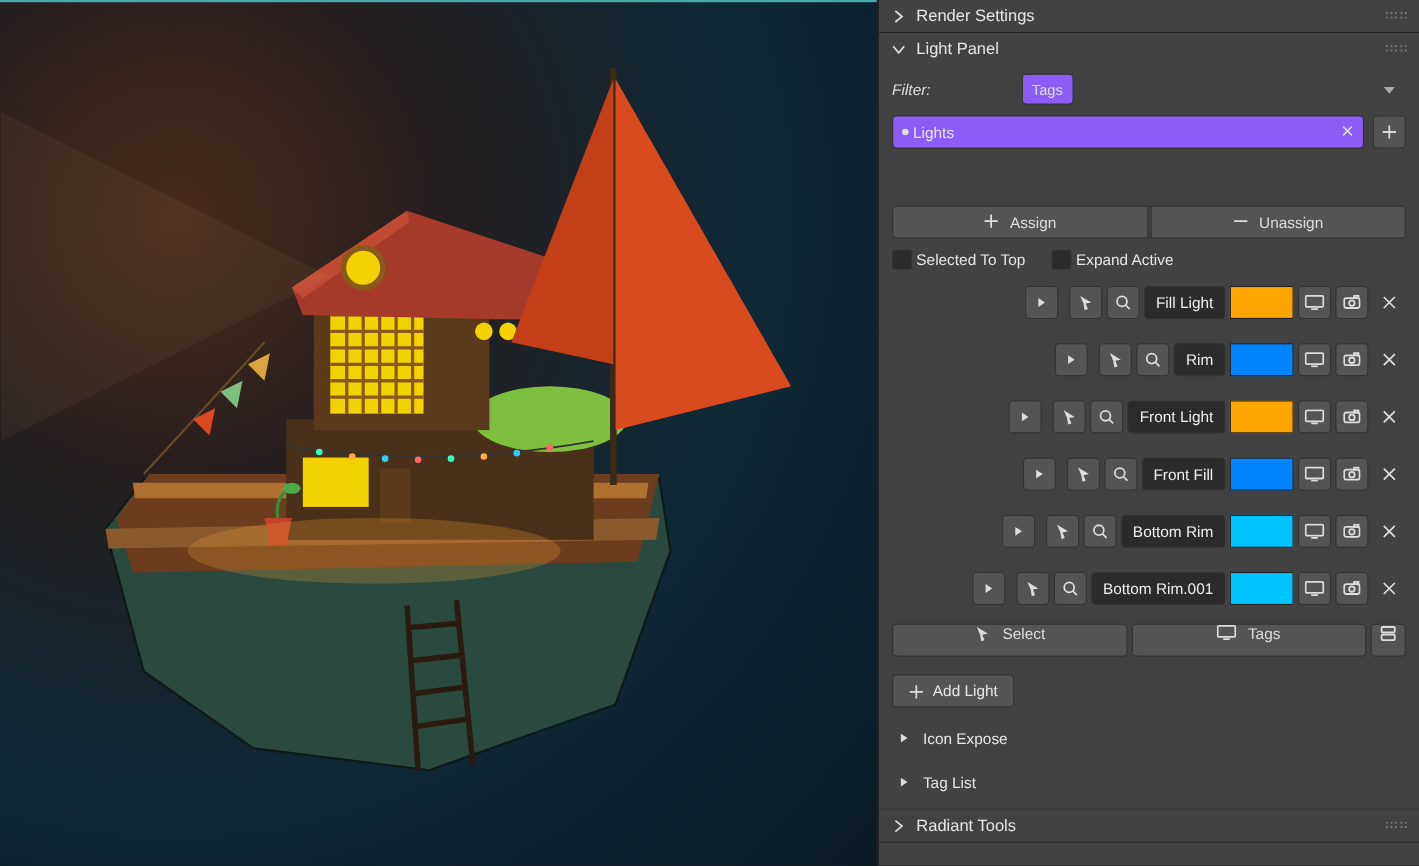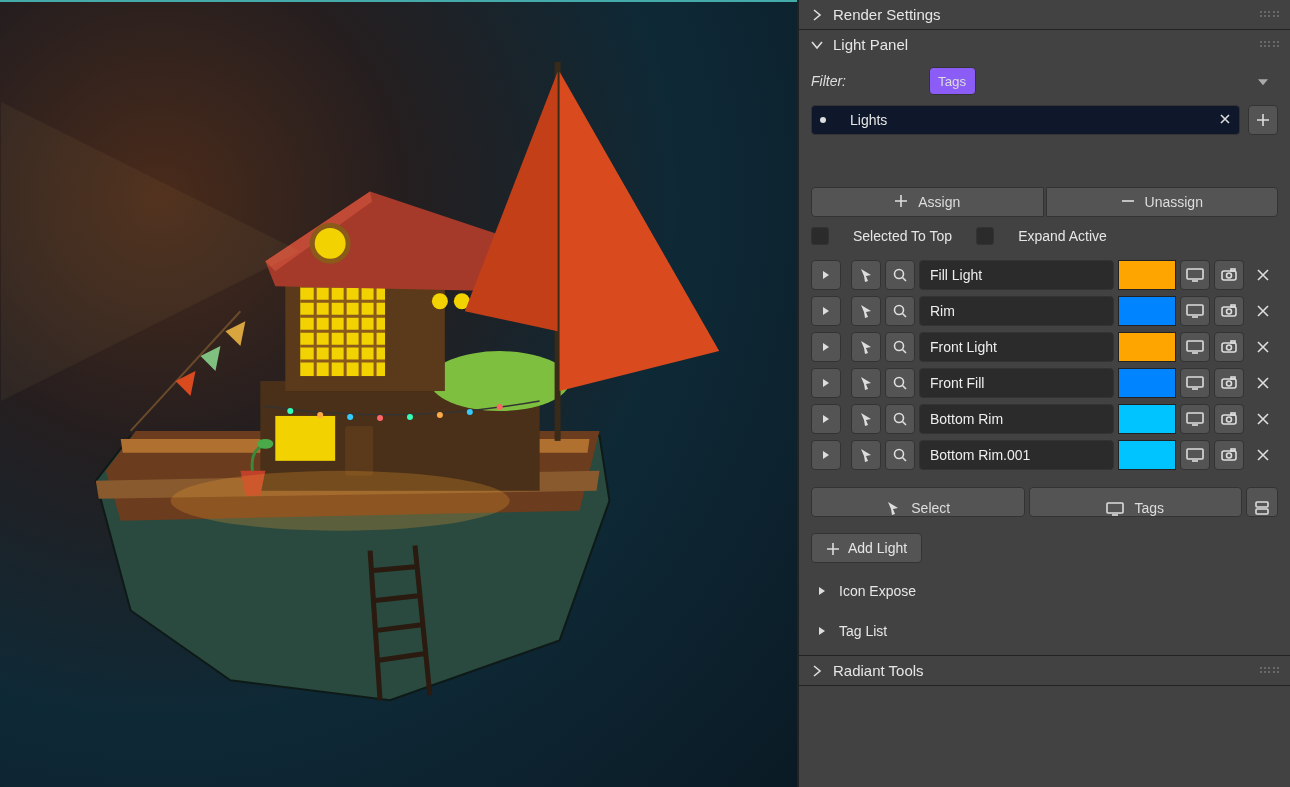--- a/index.html
+++ b/index.html
@@ -60,44 +60,44 @@
     border-radius: 4px; padding: 4px 8px; height: 28px;
     appearance: none;
   }
   .select-wrap { position: relative; flex: 1; }
   .select-wrap::after {
     content: ""; position: absolute; right: 10px; top: 50%; transform: translateY(-30%);
     border-left: 5px solid transparent; border-right: 5px solid transparent;
     border-top: 6px solid #aaa; pointer-events: none;
   }
   .tag-chip {
-    display: flex; align-items: center; gap: 24px;
-    background: #0f172a; border: 1px solid #333; border-radius: 4px;
+    display: flex; align-items: center; gap: 4px;
+    background: #8b5cf6; border: 1px solid #333; border-radius: 4px;
     padding: 4px 8px; flex: 1; height: 30px;
   }
   .dot { width: 6px; height: 6px; border-radius: 50%; background: #ddd; }
   .chip-x { margin-left: auto; cursor: pointer; color: #ccc; }
   .plus-btn {
     width: 30px; height: 30px; background: #545454; border: 1px solid #333;
     border-radius: 4px; display: flex; align-items: center; justify-content: center;
     cursor: pointer; color: #ddd; font-size: 18px;
   }
   .assign-row { display: flex; gap: 2px; height: 30px; margin-top: 42px; }
   .assign-row .btn {
     flex: 1; background: #545454; border: 1px solid #333;
     display: flex; align-items: center; justify-content: center; gap: 10px;
     cursor: pointer; color: #ddd;
   }
   .assign-row .btn:first-child { border-radius: 4px 0 0 4px; }
   .assign-row .btn:last-child  { border-radius: 0 4px 4px 0; }
   .assign-row .sign { font-size: 18px; width: 14px; }
   .chk { width: 18px; height: 18px; background: #2b2b2b; border: 1px solid #333; border-radius: 3px; }
   .opts-row { display: flex; gap: 24px; align-items: center; }
-  .opts-row label { display: flex; align-items: center; gap: 24px; cursor: pointer; }
-  .light-list { display: flex; flex-direction: column; gap: 4px; margin-top: 4px; }
+  .opts-row label { display: flex; align-items: center; gap: 4px; cursor: pointer; }
+  .light-list { display: flex; flex-direction: column; gap: 20px; margin-top: 4px; align-items: flex-end; }
   .light-item {
     display: flex; align-items: center; gap: 4px; height: 32px;
   }
   .li-btn {
     width: 30px; height: 30px; background: #545454; border: 1px solid #333;
     border-radius: 4px; display: flex; align-items: center; justify-content: center;
     cursor: pointer; flex-shrink: 0;
   }
   .li-btn.flat { background: #545454; }
   .li-sp { width: 2px; }
@@ -107,21 +107,21 @@
     display: flex; align-items: center;
   }
   .swatch {
     width: 58px; height: 30px; border: 1px solid #222; border-radius: 0;
     flex-shrink: 0;
   }
   .icon-stroke { stroke: #ddd; fill: none; stroke-width: 1.6; }
   .sel-row { display: flex; gap: 4px; height: 30px; margin-top: 6px; }
   .sel-row .btn {
     background: #545454; border: 1px solid #333; border-radius: 4px;
-    display: flex; align-items: flex-end; justify-content: center; gap: 10px;
+    display: flex; align-items: flex-start; justify-content: center; gap: 10px;
     cursor: pointer; color: #ddd;
   }
   .sel-row .btn.large { flex: 1; }
   .sel-row .btn.small { width: 32px; }
   .add-light {
     display: inline-flex; align-items: flex-end; gap: 8px;
     background: #545454; border: 1px solid #333; border-radius: 4px;
     padding: 6px 14px; cursor: pointer; width: fit-content; margin-top: 6px;
   }
   .sub-item {

